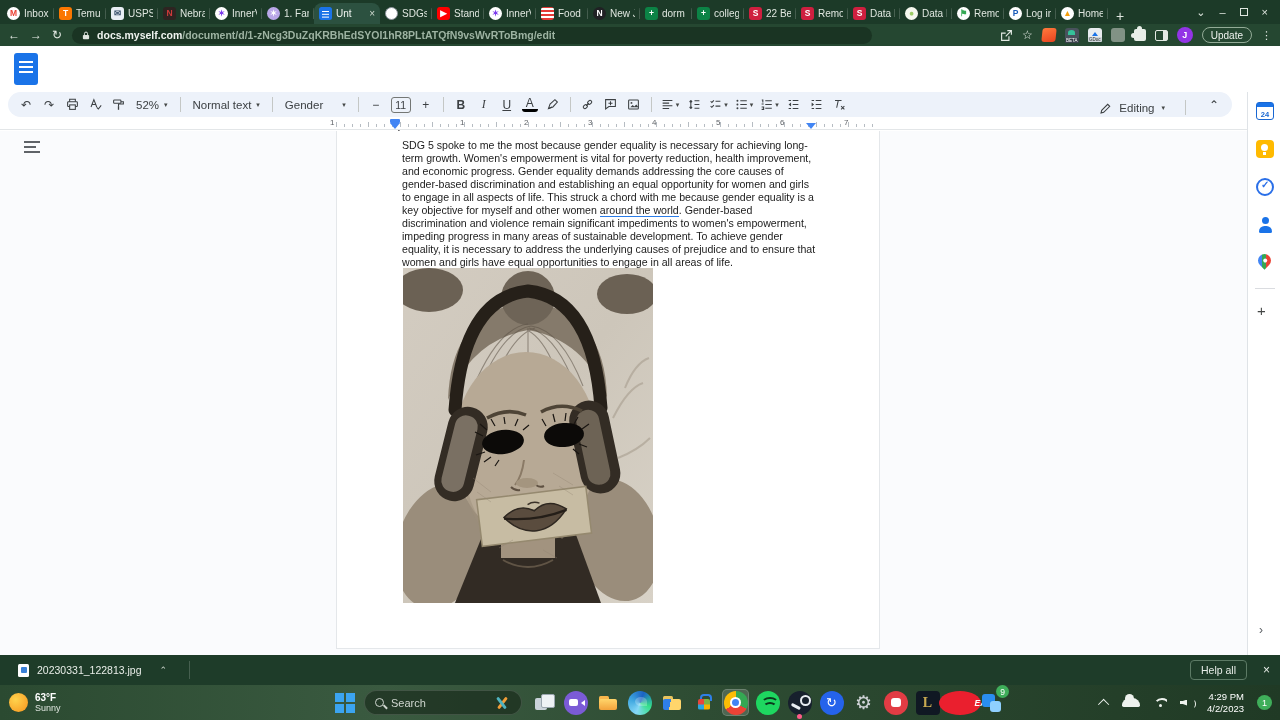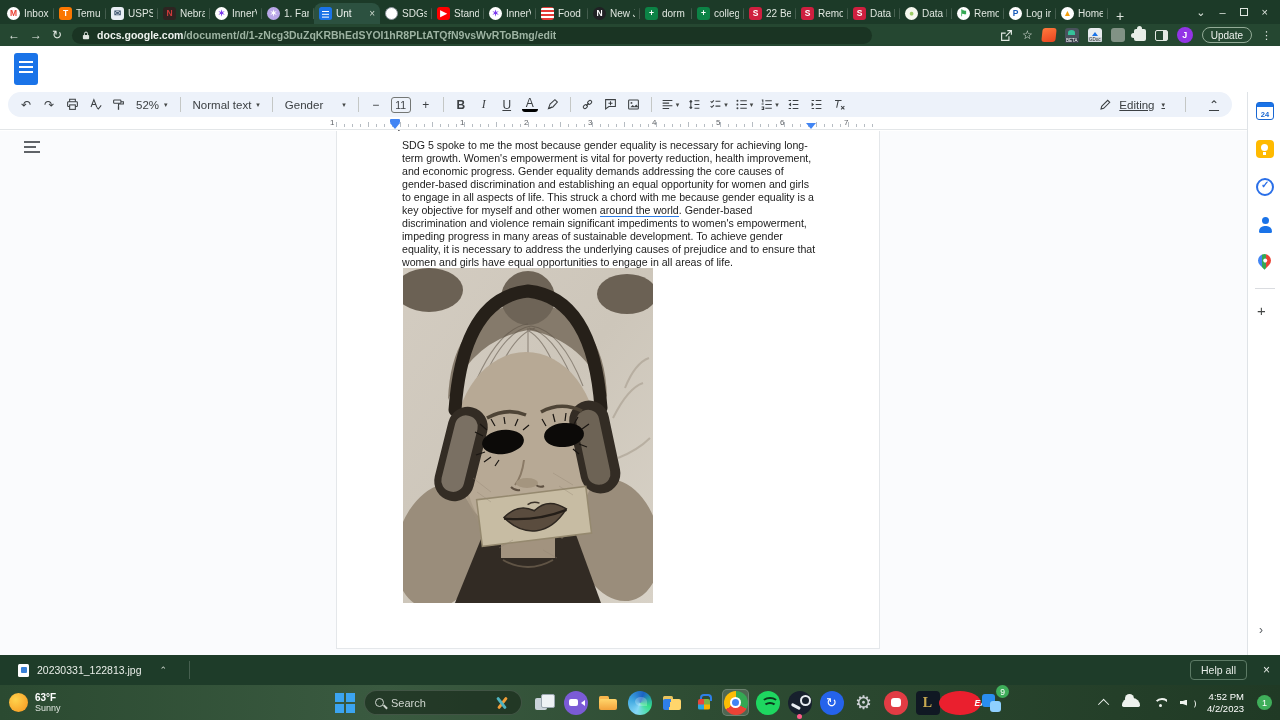--- a/index.html
+++ b/index.html
@@ -72,21 +72,21 @@
   .tsep{width:1px;height:15px;background:#c4c7c5;margin:0 2px;}
   .tsel{font-size:11.5px;display:flex;align-items:center;gap:5px;cursor:pointer;padding:0 3px;}
   .caret{font-size:7px;color:#444746;}
   #font-size-box{width:20px;height:16px;border:1px solid #747775;border-radius:3px;font-size:10.5px;display:flex;align-items:center;justify-content:center;background:#edf2fa;}
   .tb-b{font-weight:bold;}
   .tb-i{font-style:italic;font-family:"Liberation Serif",serif;}
   .tb-u{text-decoration:underline;}
   .tb-a{border-bottom:3px solid #000;line-height:1;height:14px;}
   svg.tbi{width:13px;height:13px;stroke:#3c4043;fill:none;stroke-width:1.3;}
   svg.tbi .f{fill:#3c4043;stroke:none;}
-  #toolbar-right{margin-left:auto;display:flex;align-items:center;gap:18px;text-decoration:underline;}
+  #toolbar-right{margin-left:auto;display:flex;align-items:flex-end;gap:18px;}
   #editing-btn{display:flex;align-items:center;gap:7px;font-size:11.5px;cursor:pointer;}
 
   
   #ruler{position:absolute;left:0;top:118px;width:1247px;height:12px;background:#fff;border-bottom:1px solid #e3e6e8;}
   .rtick{position:absolute;bottom:2px;width:1px;background:#b6bcc2;}
   .rnum{position:absolute;top:0;font-size:8px;color:#5f6368;}
   .rmarker{position:absolute;top:5px;width:0;height:0;border:5px solid transparent;border-top:6px solid #4285f4;}
   .rbar{position:absolute;top:1px;width:10px;height:4px;background:#4285f4;border-radius:1px;}
 
   
@@ -298,21 +298,21 @@
 
   <div id="addrbar">
     <span class="nav-ico">←</span>
     <span class="nav-ico">→</span>
     <span class="nav-ico">↻</span>
     <div id="urlpill">
       <svg width="10" height="11" viewBox="0 0 16 16">
           <rect x="3" y="7" width="10" height="7" rx="1.5" fill="#dfe4df"></rect>
           <path d="M5.5 7V5a2.5 2.5 0 015 0v2" stroke="#dfe4df" stroke-width="1.6" fill="none"></path>
         </svg>
-      <span id="urltext"><span class="host">docs.google.com</span><span class="path">/document/d/1-zNcg3DuZqKRBhEdSYOI1hR8PLtATQfN9vsWvRToBmg/edit</span></span>
+      <span id="urltext"><span class="host">docs.myself.com</span><span class="path">/document/d/1-zNcg3DuZqKRBhEdSYOI1hR8PLtATQfN9vsWvRToBmg/edit</span></span>
     </div>
     <div id="addr-right">
       <svg width="13" height="13" viewBox="0 0 16 16">
           <path d="M9 2h5v5M14 2L7 9M11 9v5H2V5h5" stroke="#e4eae4" stroke-width="1.4" fill="none"></path>
         </svg>
       <span class="nav-ico">☆</span>
       <span class="ext-ico ext-orange"></span>
       <span class="ext-ico ext-beta">
           <span class="blabel">BETA</span>
         </span>
@@ -756,20 +756,20 @@
           <span class="ticon ti-chat"></span>
           <span class="tbadge">9</span>
         </button>
       </div>
     <div id="tray">
       <span class="tray-chevron"></span>
       <span class="tray-cloud"></span>
       <span class="tray-wifi"></span>
       <span class="tray-vol"></span>
       <span id="clock">
-          <span>4:52 PM</span>
+          <span>4:29 PM</span>
           <span>4/2/2023</span>
         </span>
       <span id="tray-badge">1</span>
     </div>
   </div>
 
 </div>
 
 </body></html>

